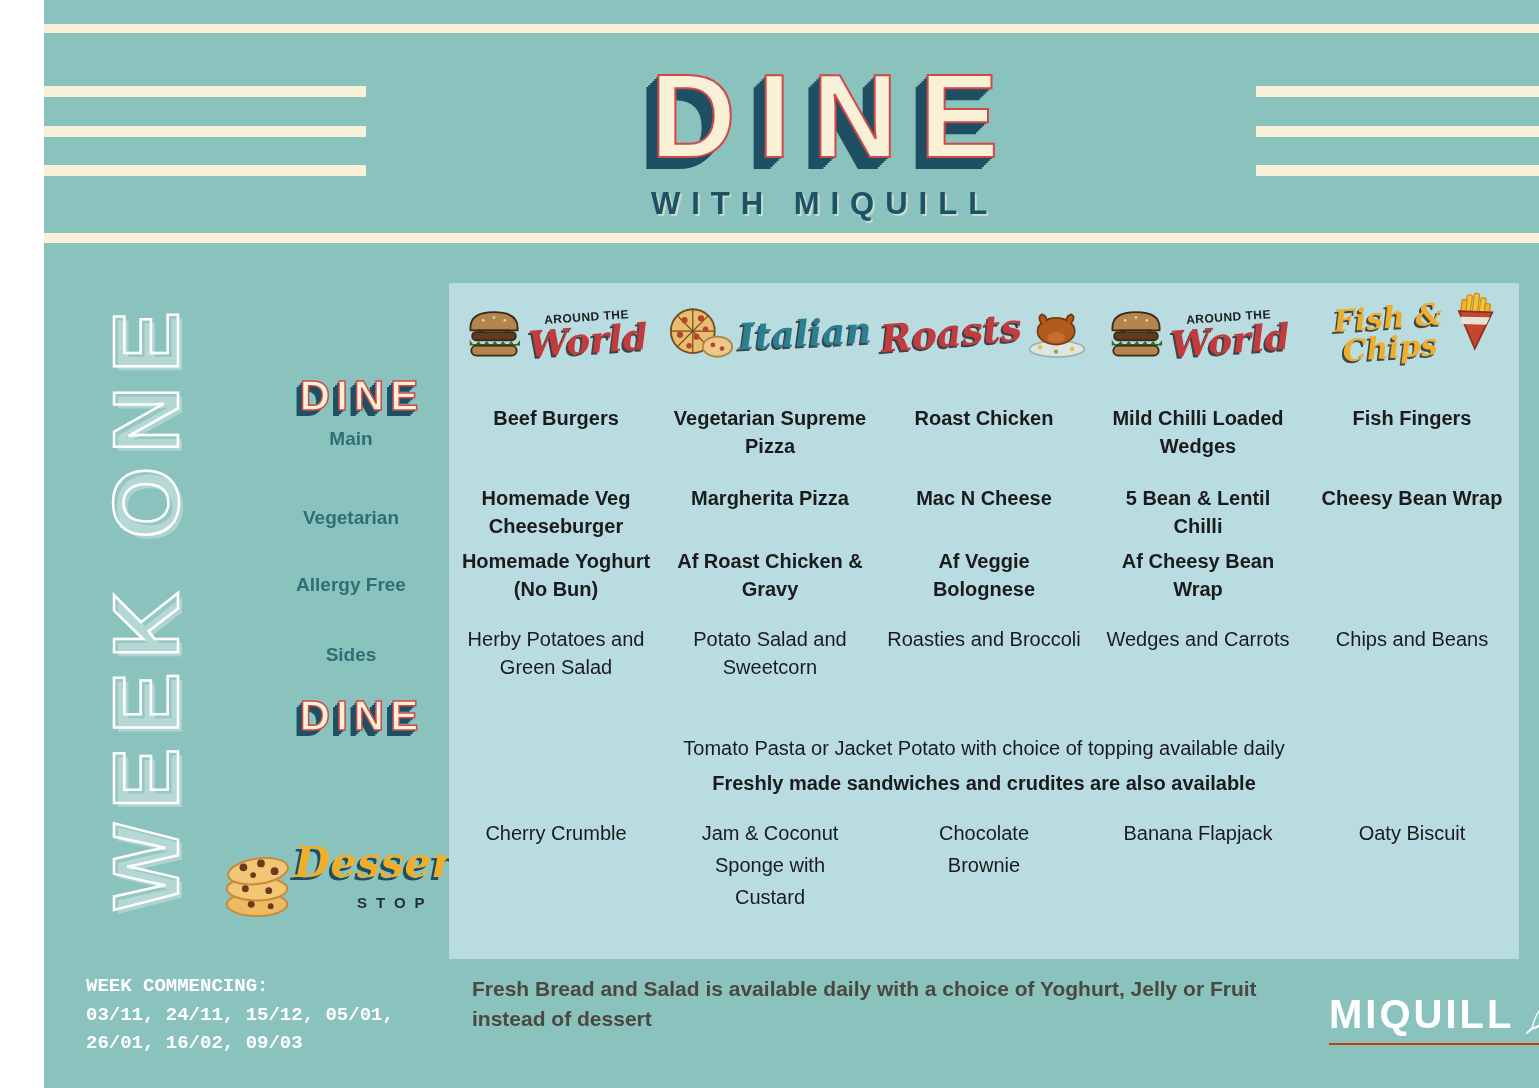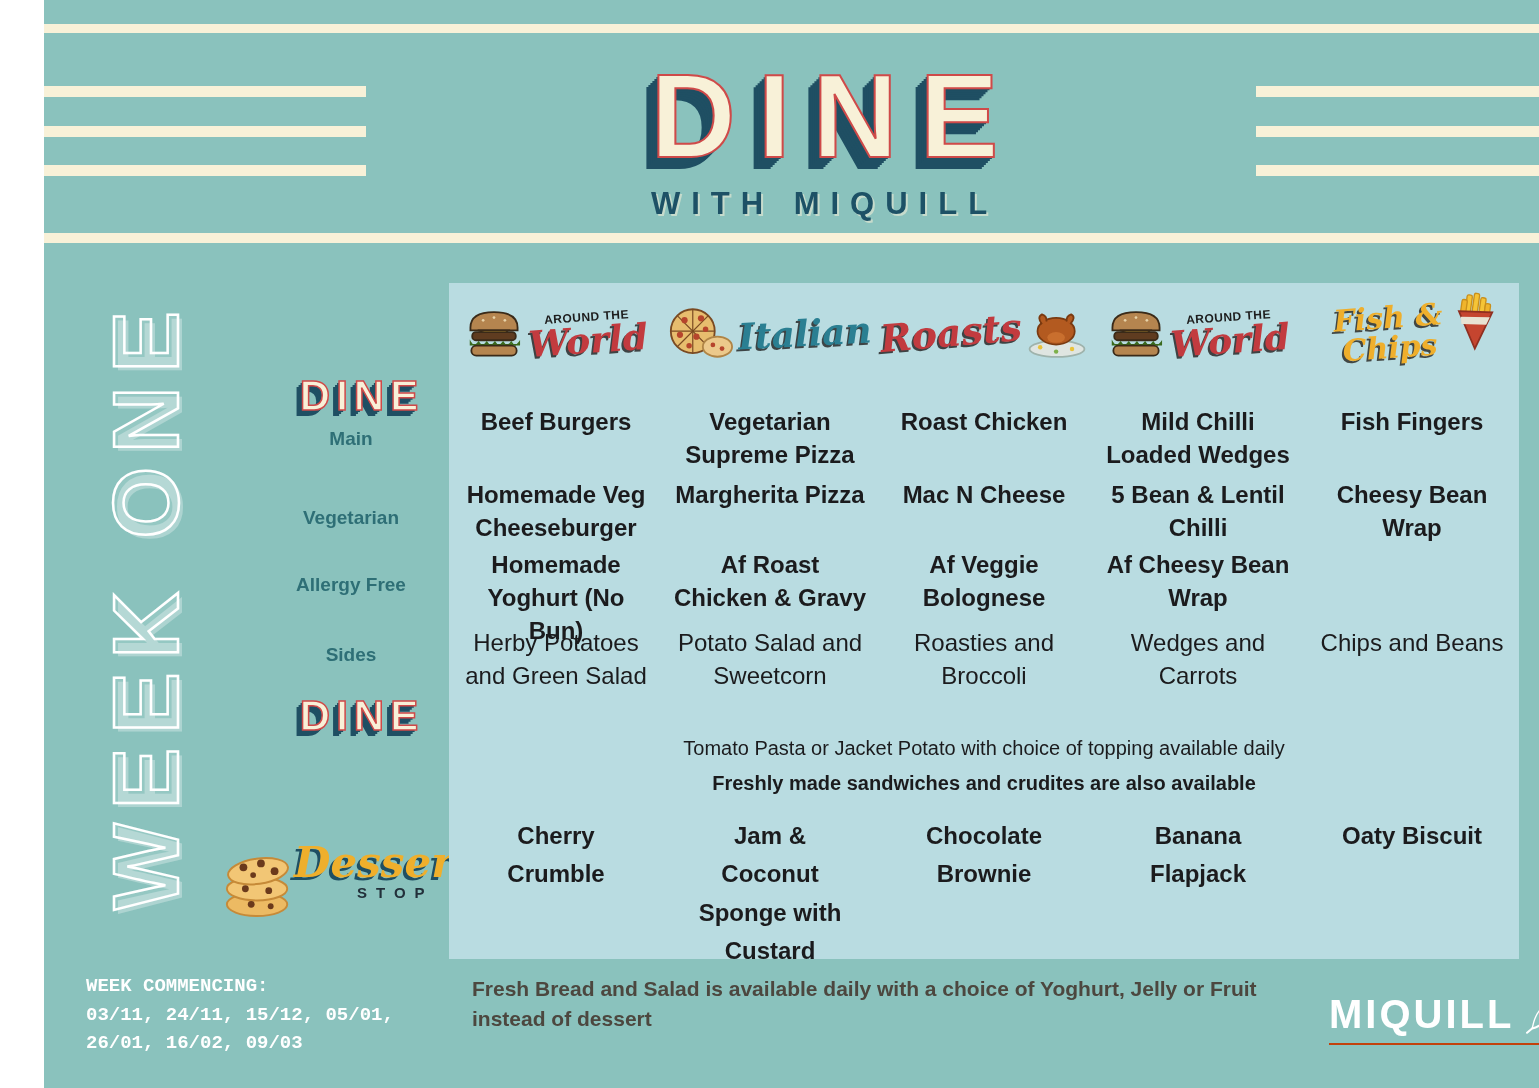--- a/index.html
+++ b/index.html
@@ -56,50 +56,50 @@
   
   .dessert-stop{position:absolute; left:178px; top:832px; width:240px; height:100px;}
   .cookies{position:absolute; left:0; top:8px;}
   .dessert-script{
     position:absolute; left:72px; top:6px;
     font-family:"DejaVu Serif", serif; font-style:italic; font-weight:bold;
     font-size:42px; color:#efaf2c;
     text-shadow:-3px 3px 0 #1f4f63;
   }
   .dessert-stop-sub{
-    position:absolute; left:135px; top:52px;
+    position:absolute; left:135px; top:62px;
     font-size:15px; font-weight:700; letter-spacing:9px; color:#22303a;
   }
   
   .panel{position:absolute; left:405px; top:283px; width:1070px; height:676px; background:#b9dce1;}
   .icons-row{position:absolute; left:0; top:6px; width:100%; height:88px;
     display:grid; grid-template-columns:repeat(5,1fr);}
   .col-header{display:flex; align-items:center; justify-content:center; gap:5px;}
   .ath-stack{display:flex; flex-direction:column; align-items:center; transform:rotate(-4deg);}
   .ath-top{font-size:12px; font-weight:800; letter-spacing:0.5px; color:#1d1d1d;}
   .script{font-family:"DejaVu Serif", serif; font-style:italic; font-weight:bold;}
   .script-red{font-size:36px; color:#c23b3f; text-shadow:-2px 2px 0 rgba(40,40,40,0.85); line-height:0.9;}
   .script-teal{font-size:36px; color:#2a7f92; text-shadow:-2px 2px 0 rgba(30,30,30,0.8); transform:rotate(-3deg);}
   .script-gold{font-size:30px; color:#efaf2c; text-shadow:-2px 2px 0 rgba(45,45,40,0.85);
     width:118px; line-height:1.0; text-align:center; transform:rotate(-4deg);}
   .roasts-script{transform:rotate(-5deg); font-size:38px;}
   .fries-icon{margin-top:-20px;}
   
   .mrow{position:absolute; left:0; width:100%; display:grid; grid-template-columns:repeat(5,1fr);}
   .mrow .cell{display:flex; align-items:flex-start; justify-content:center; text-align:center;
-    font-size:24px; line-height:1.38;}
+    font-size:20px; line-height:1.38;}
   .mrow .cell span{max-width:196px; display:inline-block;}
-  .row-main{top:122px;} .row-veg{top:195px;} .row-allergy{top:265px;} .row-sides{top:343px;}
+  .row-main{top:122px;} .row-veg{top:202px;} .row-allergy{top:265px;} .row-sides{top:343px;}
   .row-main .cell,.row-veg .cell,.row-allergy .cell{font-weight:700;}
   .row-sides .cell{font-weight:400;}
   .note{position:absolute; left:0; width:100%; text-align:center; font-size:20px;}
   .note-1{top:454px; font-weight:400;}
   .note-2{top:489px; font-weight:700;}
   .row-dessert{top:534px;}
-  .row-dessert .cell{font-weight:700; line-height:1.6;}
+  .row-dessert .cell{font-weight:400; line-height:1.6;}
   .row-dessert .cell span{max-width:152px;}
   
   .week-commencing{
     position:absolute; left:42px; top:972px; width:370px;
     color:#ffffff; font-weight:700; font-size:19px; line-height:1.5;font-family:Liberation Mono, monospace;
   }
   .bread-note{
     position:absolute; left:428px; top:974px; width:790px;
     color:#4c473f; font-weight:700; font-size:21px; line-height:1.45;
   }

